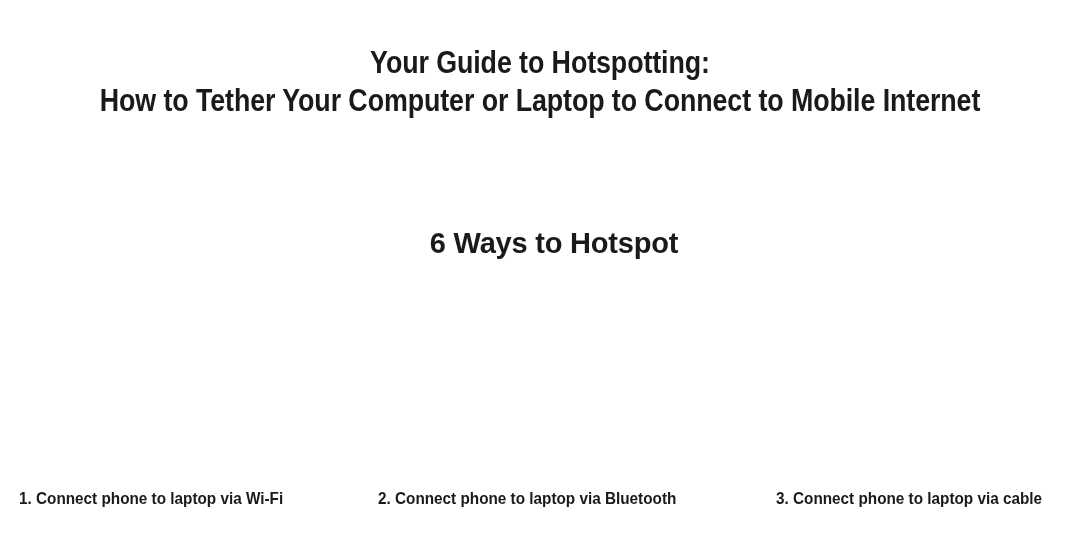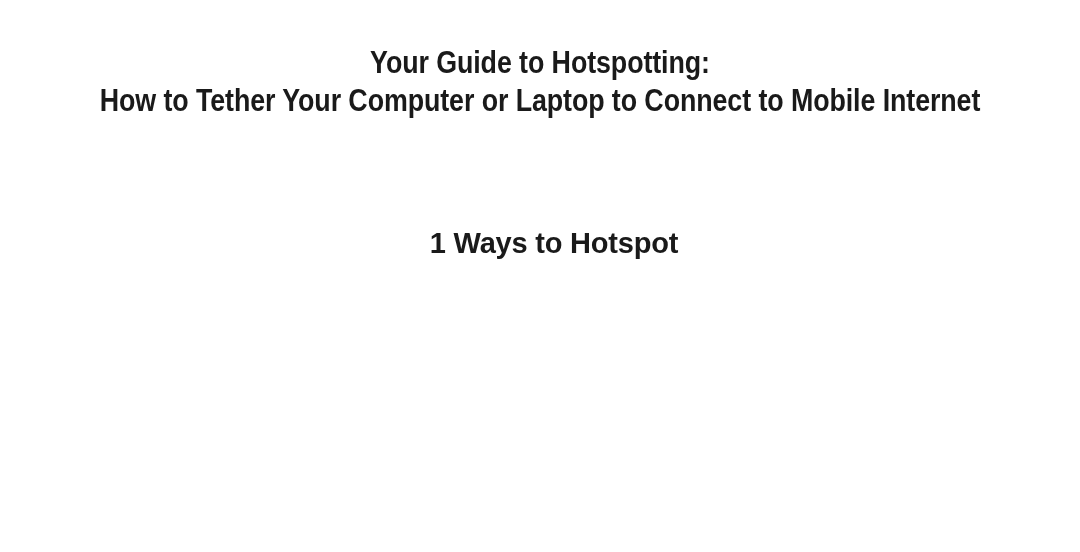--- a/index.html
+++ b/index.html
@@ -119,23 +119,28 @@
 <body>
 
 <div class="page">
 
   <div class="title-block">
     <span class="title-line title-line-1">Your Guide to Hotspotting:</span>
     <span class="title-line title-line-2">How to Tether Your Computer or Laptop to Connect to Mobile Internet</span>
   </div>
 
   <div class="section-heading">
-    <span class="heading-inner">1 Ways to Hotspot</span>
+    <span class="heading-inner">6 Ways to Hotspot</span>
   </div>
 
   <div class="illustration-strip">
     <div class="illustration-slot"></div>
     <div class="illustration-slot"></div>
     <div class="illustration-slot"></div>
   </div>
 
+  <div class="caption-row">
+    <div class="caption caption-1">1. Connect phone to laptop via Wi-Fi</div>
+    <div class="caption caption-2">2. Connect phone to laptop via Bluetooth</div>
+    <div class="caption caption-3">3. Connect phone to laptop via cable</div>
+  </div>
 
 </div>
 
 </body></html>

